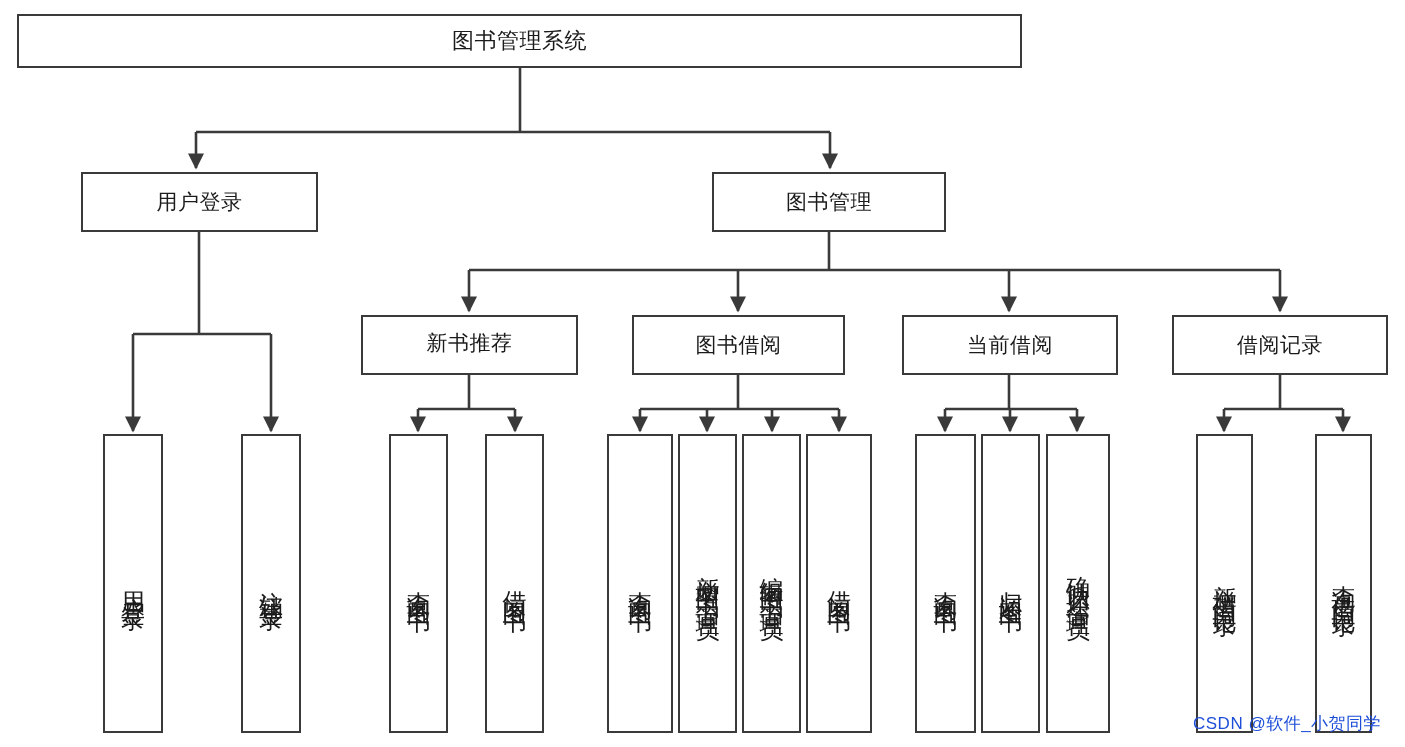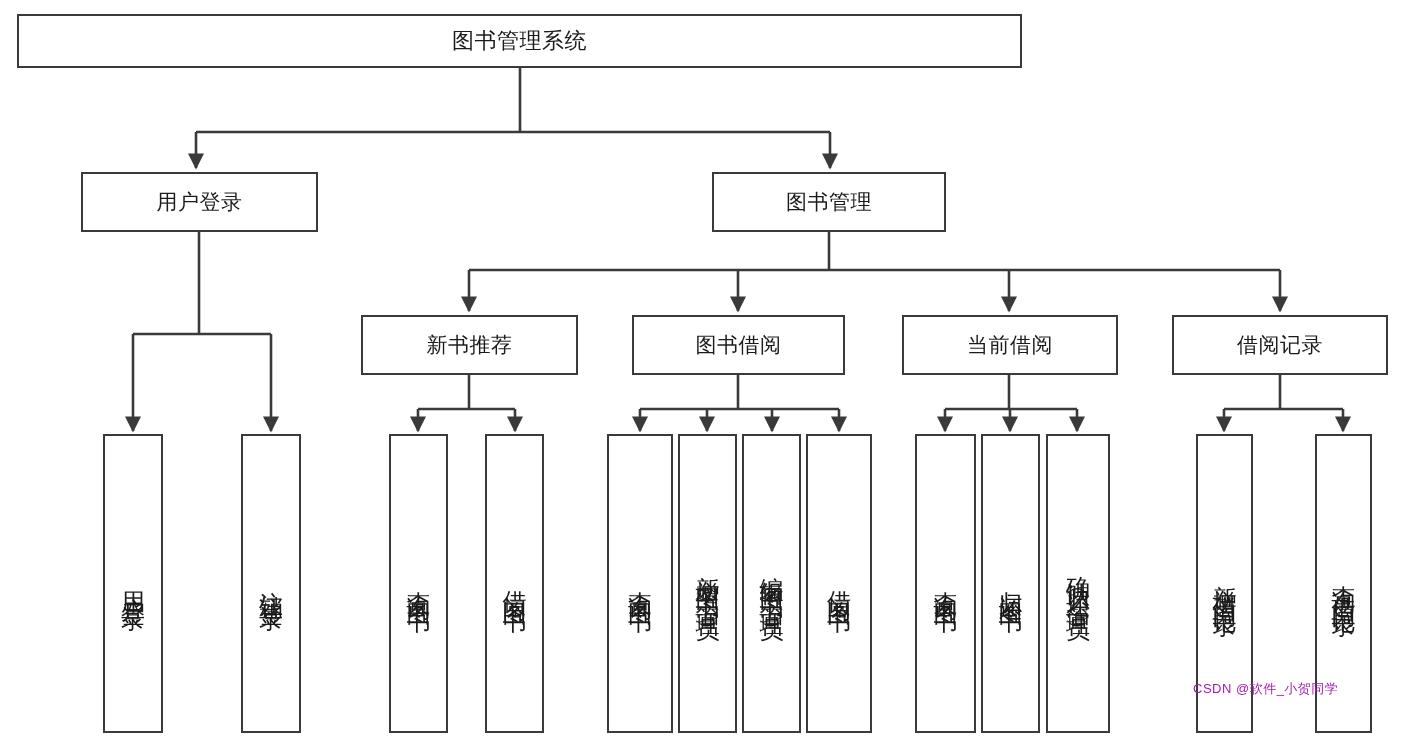--- a/index.html
+++ b/index.html
@@ -36,23 +36,23 @@
   .v-node .lbl{
     writing-mode:vertical-rl;
     text-orientation:upright;
     font-size:24px;
     letter-spacing:6px;
     line-height:1;
   }
 
   .watermark{
     position:absolute;
-    left:1193px;top:680px;
-    font-size:13px;
-    color:#a21caf;
+    left:1193px;top:712px;
+    font-size:17px;
+    color:#1d4ed8;
     white-space:nowrap;
     letter-spacing:0.5px;
     pointer-events:none;
   }
 </style>
 </head>
 <body>
 
 <div id="stage">
 
@@ -110,21 +110,21 @@
     <span class="lbl">图书管理系统</span>
   </div>
 
   <div class="node h-node" style="left:81px;top:172px;width:237px;height:60px;">
     <span class="lbl">用户登录</span>
   </div>
   <div class="node h-node" style="left:712px;top:172px;width:234px;height:60px;text-align:center;">
     <span class="lbl">图书管理</span>
   </div>
 
-  <div class="node h-node" style="left:361px;top:315px;width:217px;height:60px;">
+  <div class="node h-node" style="left:361px;top:315px;width:217px;height:60px;font-family:Liberation Mono, monospace;">
     <span class="lbl">新书推荐</span>
   </div>
   <div class="node h-node" style="left:632px;top:315px;width:213px;height:60px;text-align:center;">
     <span class="lbl">图书借阅</span>
   </div>
   <div class="node h-node" style="left:1172px;top:315px;width:216px;height:60px;">
     <span class="lbl">借阅记录</span>
   </div>
   <div class="node h-node" style="left:902px;top:315px;width:216px;height:60px;">
     <span class="lbl">当前借阅</span>

